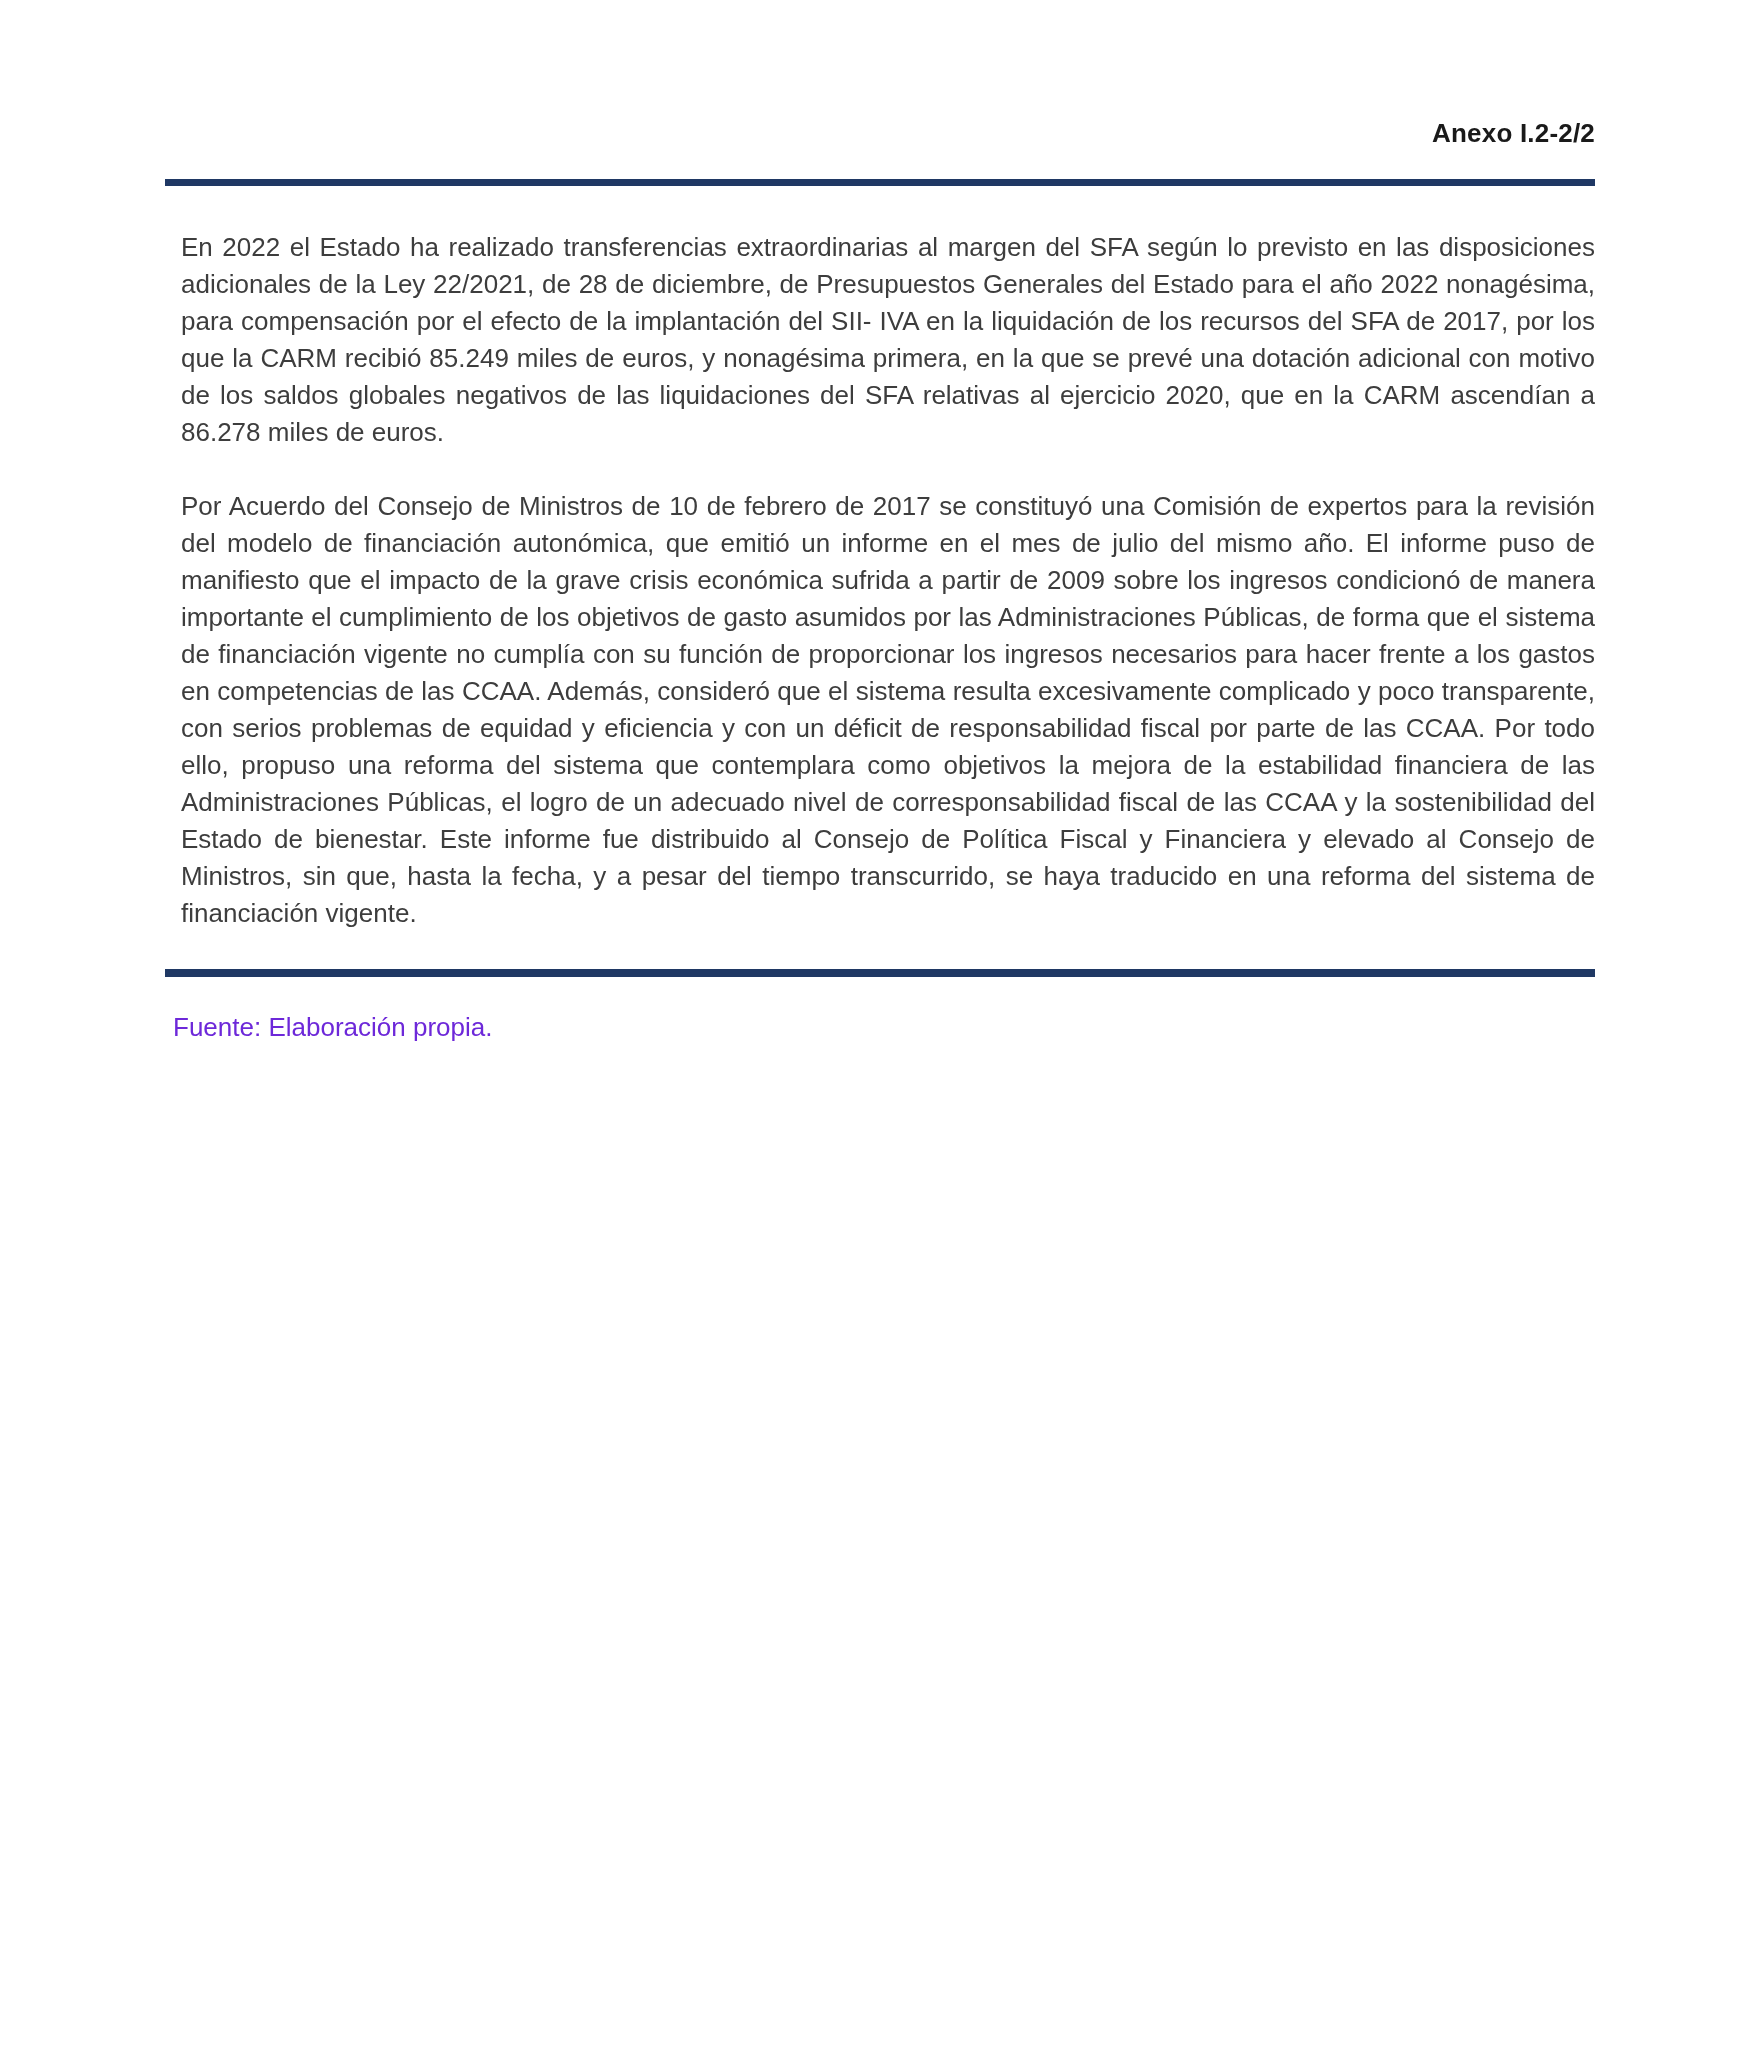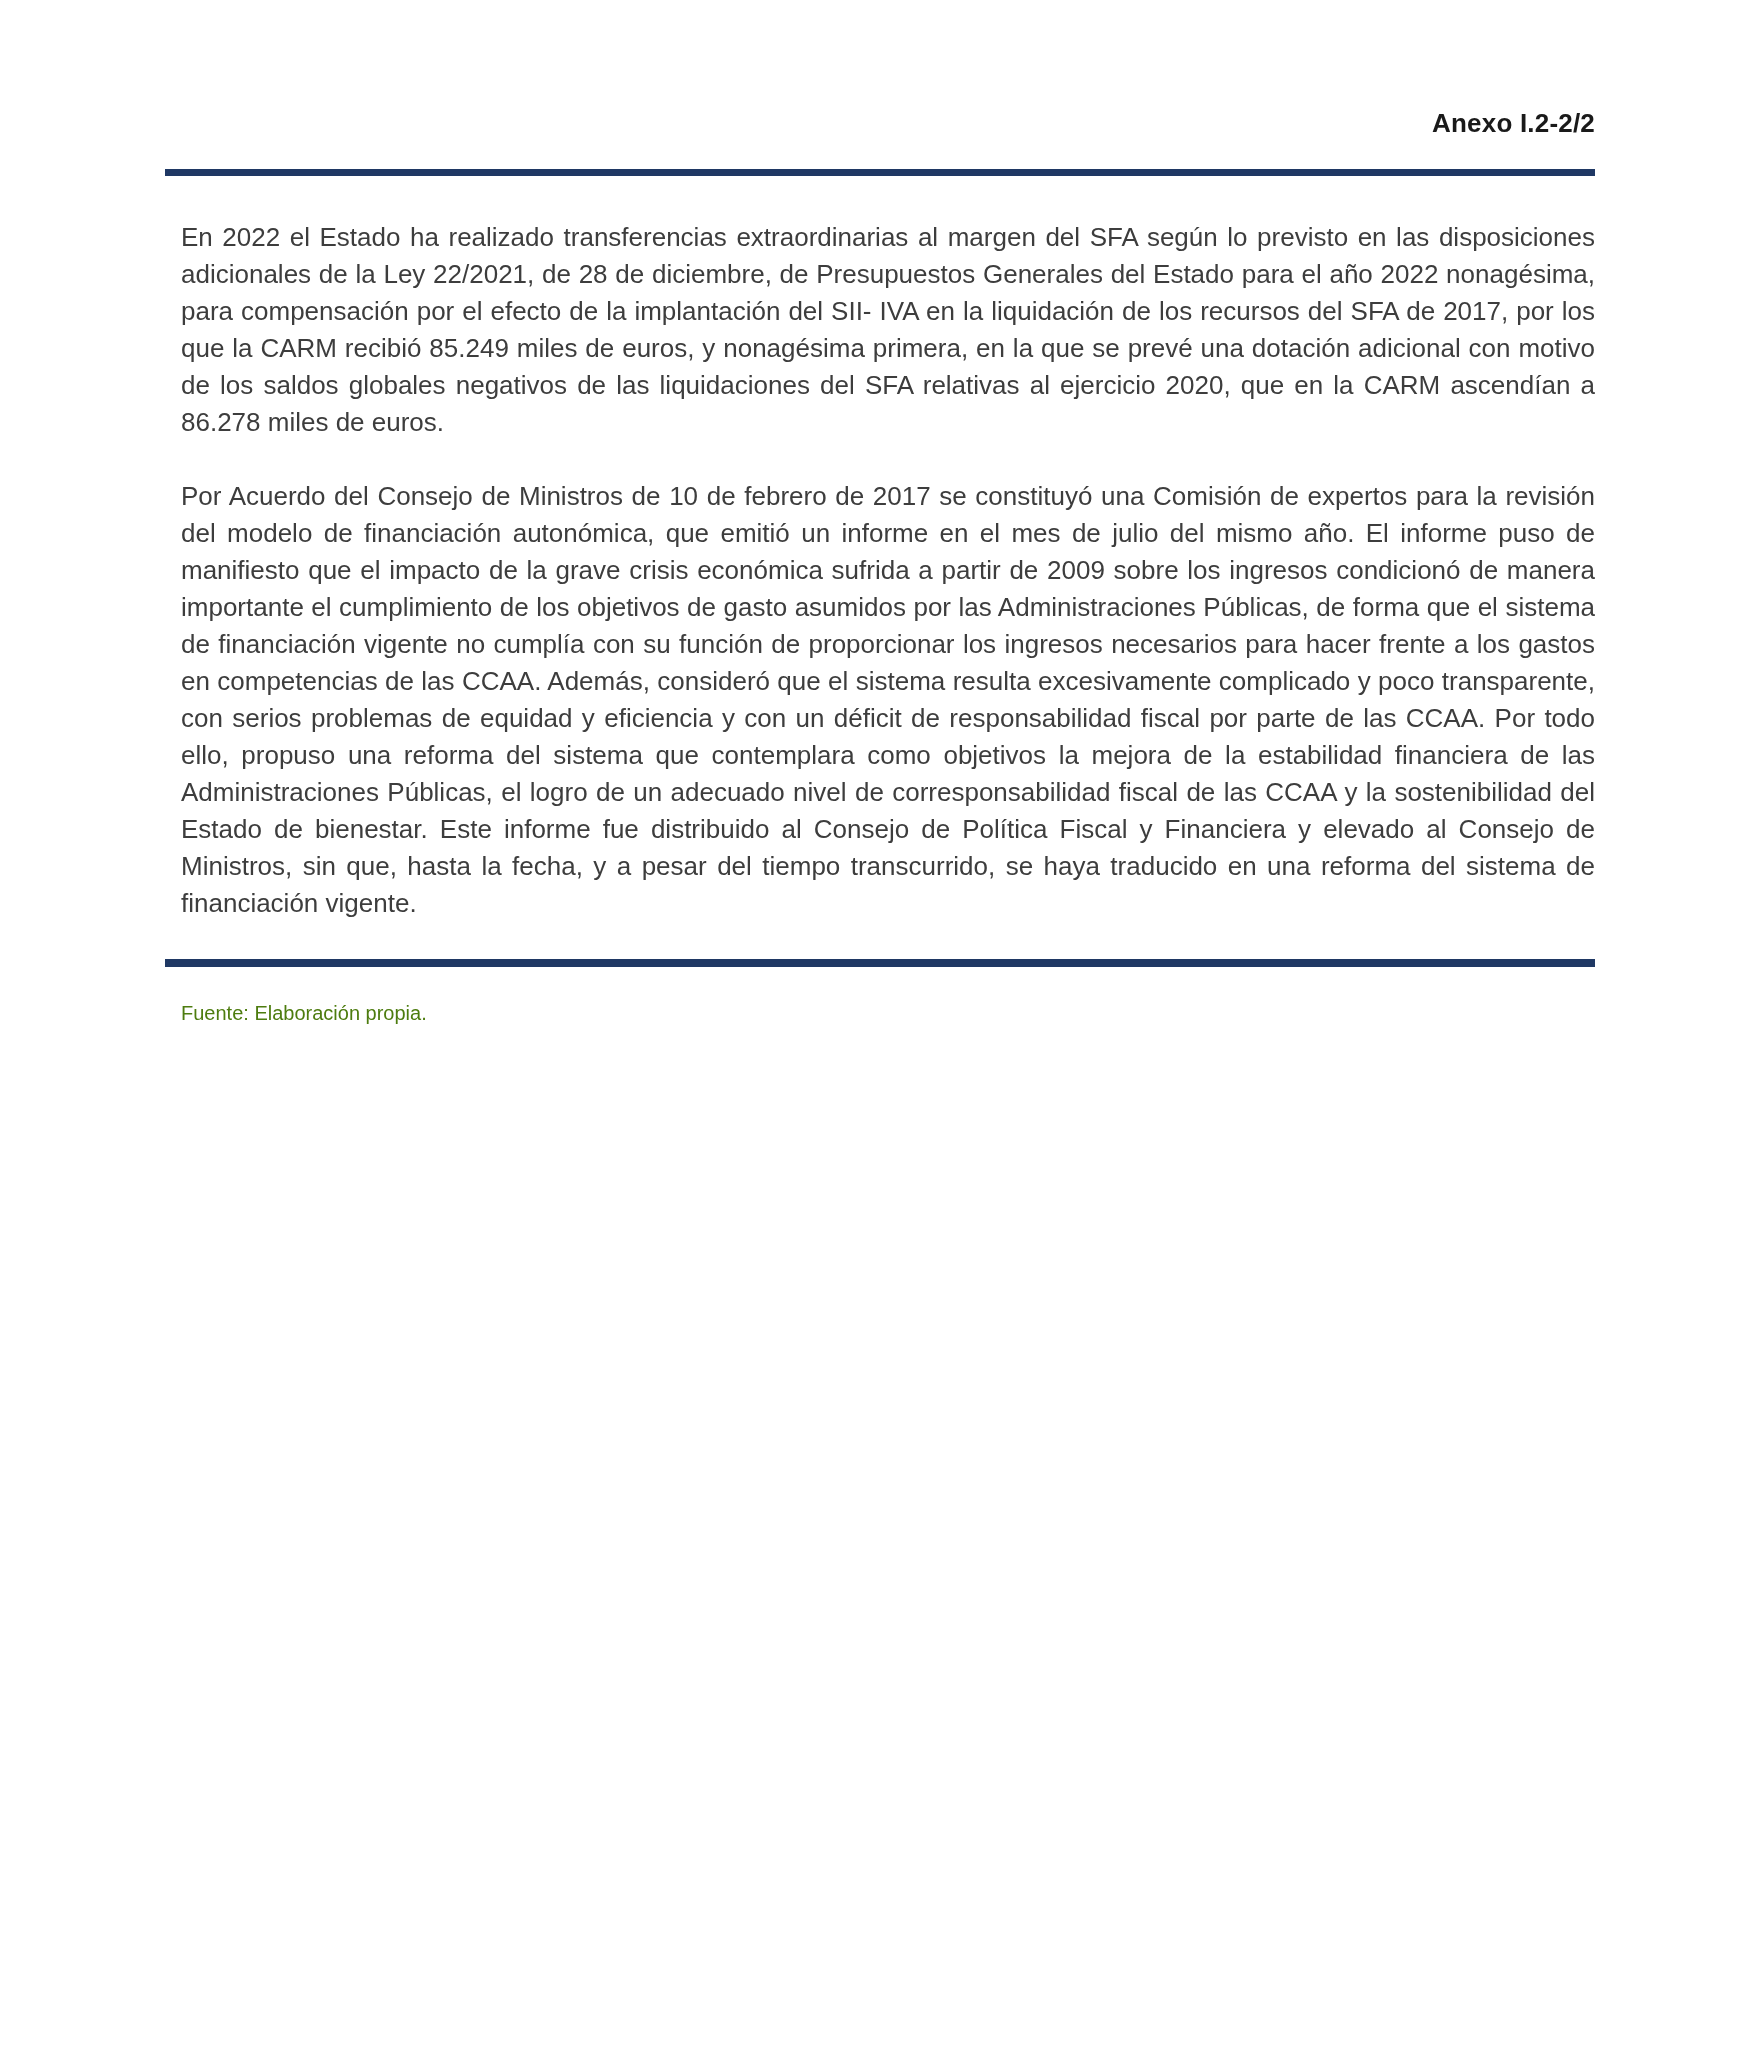--- a/index.html
+++ b/index.html
@@ -20,21 +20,21 @@
     position: absolute;
     left: 165px;
     right: 162px;
     top: 106px;
   }
   .doc-header {
     text-align: right;
     font-weight: bold;
     font-size: 26px;
     color: #1a1a1a;
-    margin: 2px 0 30px 0;
+    margin: 12px 0 30px 0;
     letter-spacing: 0.2px;
   }
   .rule {
     height: 7.4px;
     background: #1f3864;
     border: none;
     width: 100%;
   }
   .rule-top {
     margin-bottom: 43px;
@@ -44,23 +44,23 @@
     margin-bottom: 35px;
   }
   .body-text {
     font-size: 26px;
     line-height: 37px;
     color: #3d3d3d;
     text-align: justify;
     margin: 0 0 37px 16px;
   }
   .source-note {
-    font-size: 20px;
-    color: #4d7c0f;
-    margin: 16px;
+    font-size: 26px;
+    color: #6d28d9;
+    margin: 8px;
   }
 </style>
 </head>
 <body>
 
 <div class="page">
   <div class="content">
 
     <div class="doc-header">Anexo I.2-2/2</div>
 

